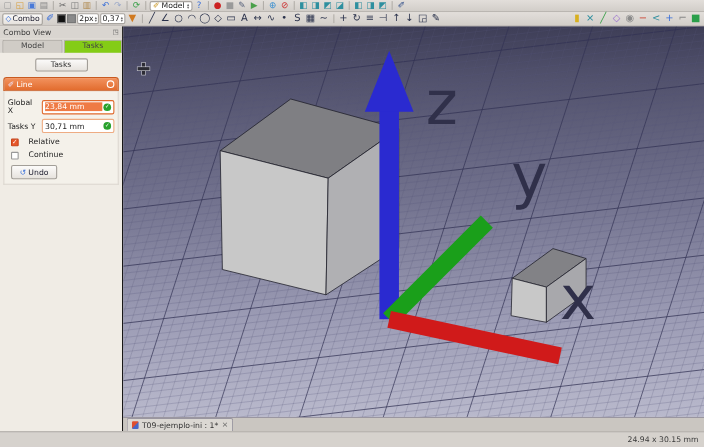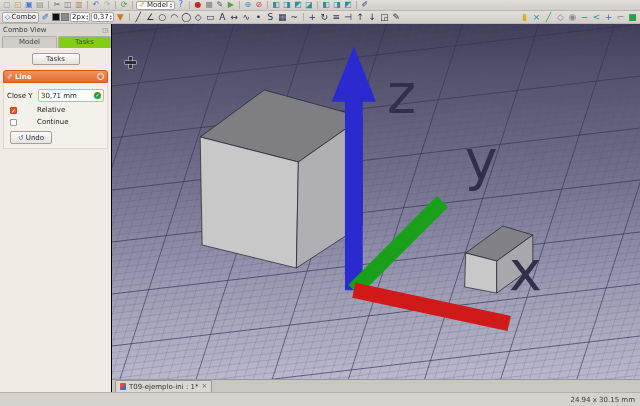--- a/index.html
+++ b/index.html
@@ -37,35 +37,35 @@
   .tab{font-size:7px;padding:1px 16px 2px;border:1px solid #b0aca6;border-bottom:none;
        border-radius:2px 2px 0 0;background:#d0ccc6;color:#444}
   .tab.active{background:#84cc16}
   .combo-body{flex:1;display:flex;flex-direction:column;padding-top:3px;overflow:hidden}
   .close-btn{width:48px;height:12px;margin:2px auto 4px;border:1px solid #a29e98;border-radius:2px;
              background:linear-gradient(#fcfbfa,#e7e3de);font-size:7px;line-height:10px;
              text-align:center;color:#333}
   .task-box{margin:1px 3px}
   .task-header{height:13px;background:linear-gradient(#f2925e,#e26c2e);border:1px solid #c85a20;
                border-radius:3px 3px 0 0;display:flex;align-items:center;padding:0 3px;gap:2px}
-  .task-header .ttl{color:#fff;font-size:7px;font-weight:bold;flex:1}
+  .task-header .ttl{color:#fff;font-size:7px;font-weight:normal;flex:1}
   .task-header .ticon{color:#ece6ff;font-size:7px}
   .badge{width:7px;height:7px;border:1px solid #fff;border-radius:50%;flex-shrink:0}
   .task-body{background:#f4f1ea;border:1px solid #dcd8d0;border-top:none;padding:3px 2px 4px}
   .frow{display:flex;align-items:center;margin:3px 1px;gap:2px}
   .flabel{font-size:7px;color:#222;width:29px;flex-shrink:0}
   .mini-cb{width:6px;height:6px;border:1px solid #999;background:#fff;border-radius:1px;flex-shrink:0}
   .finput{flex:1;height:13px;background:#fff;border:1px solid #eeac83;border-radius:2px;
           display:flex;align-items:center;padding:0 2px;gap:1px;min-width:0}
   .finput .fval{font-size:7px;color:#222;flex:1;white-space:nowrap;overflow:hidden}
   .finput.hl{border-color:#df6a2e}
   .finput.hl .fval{background:#ef7b45;color:#fff}
   .vcheck{width:7px;height:7px;border-radius:50%;background:#28a12c;color:#fff;font-size:5px;
           line-height:7px;text-align:center;flex-shrink:0}
-  .cbrow{display:flex;align-items:center;gap:20px;margin:4px 4px 0;font-size:7px;color:#222}
+  .cbrow{display:flex;align-items:center;gap:9px;margin:4px 4px 0;font-size:7px;color:#222}
   .cb{width:7px;height:7px;border:1px solid #999;background:#fff;border-radius:1px;font-size:6px;
       line-height:6px;text-align:center;color:#fff;flex-shrink:0}
   .cb.checked{background:#e8572a;border-color:#c8441a}
   .undo-btn{width:42px;height:13px;margin:5px 4px 0;border:1px solid #a29e98;border-radius:2px;
             background:linear-gradient(#fcfbfa,#e7e3de);display:flex;align-items:center;
             justify-content:center;gap:2px;font-size:7px;color:#223}
   .undo-btn .ic{color:#3a6fd8}
   
   .right-col{flex:1;display:flex;flex-direction:column;min-width:0}
   .viewport{flex:1;position:relative;overflow:hidden;
@@ -222,21 +222,28 @@
       <div class="close-btn">Tasks</div>
       <div class="task-box">
         <div class="task-header">
           <span class="ticon">✐</span>
           <span class="ttl">Line</span>
           <span class="badge"></span>
         </div>
         <div class="task-body">
           <div>
               <div class="frow">
-                <span class="flabel">Close Y</span>
+                <span class="flabel">Global X</span>
+                <div class="finput hl">
+                  <span class="fval">23,84 mm</span>
+                  <span class="vcheck">✓</span>
+                </div>
+              </div>
+              <div class="frow">
+                <span class="flabel">Tasks Y</span>
                 <div class="finput">
                   <span class="fval">30,71 mm</span>
                   <span class="vcheck">✓</span>
                 </div>
               </div>
             </div>
           <div>
               <div class="cbrow">
                 <span class="cb checked">✓</span>
                 <span>Relative</span>

